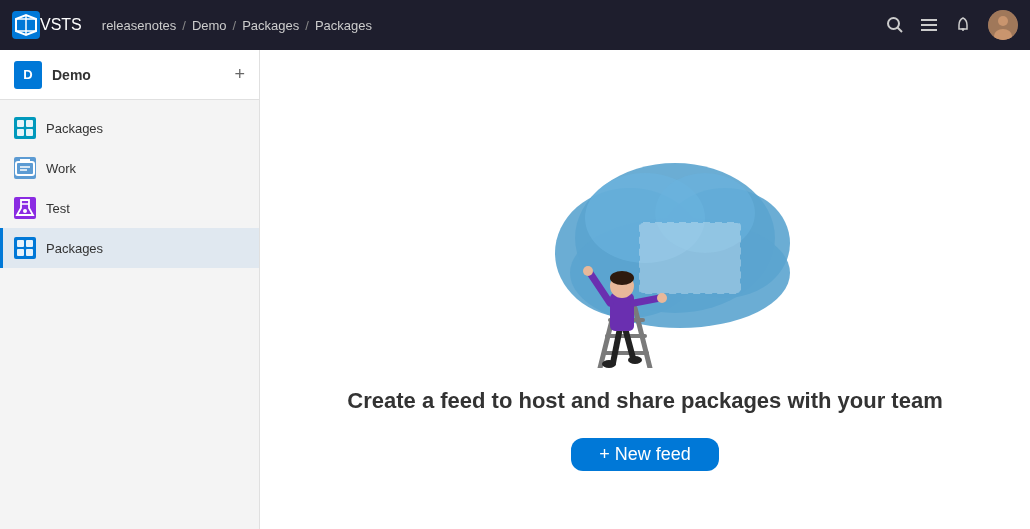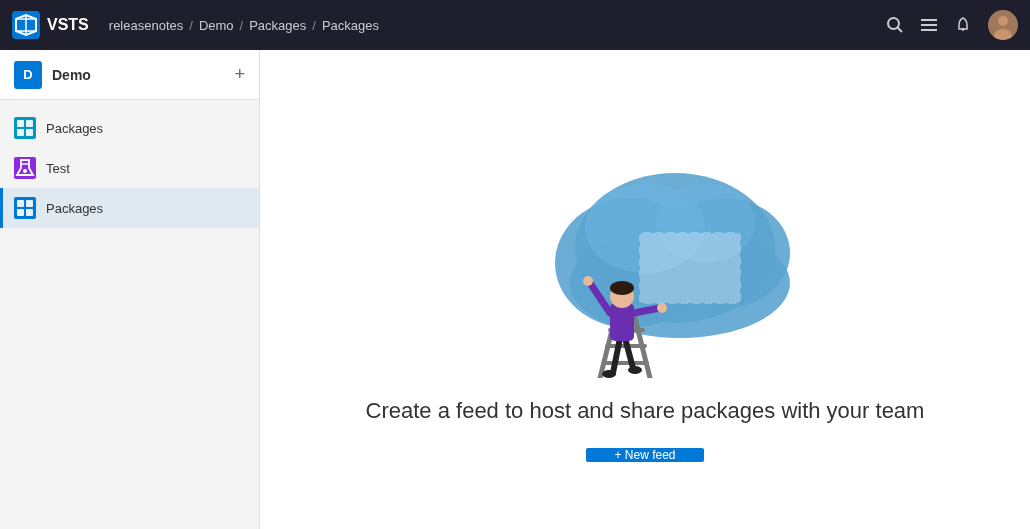--- a/index.html
+++ b/index.html
@@ -10,24 +10,24 @@
       height: 50px;
       background: #1e1e2d;
       display: flex;
       align-items: center;
       padding: 0 12px;
       flex-shrink: 0;
     }
     .top-nav-logo {
       display: flex;
       align-items: center;
-      gap: 7px;
+      gap: 0;
       color: #fff;
       font-size: 16px;
-      font-weight: 700;
+      font-weight: 400;
       margin-right: 20px;
     }
     .logo-icon {
       width: 28px;
       height: 28px;
     }
     .breadcrumb {
       display: flex;
       align-items: flex-end;
       color: #ccc;
@@ -170,32 +170,32 @@
       padding: 20px;
     }
     .content-illustration {
       width: 320px;
       height: 260px;
       margin-bottom: 20px;
     }
     .content-title {
       font-size: 22px;
       color: #333;
-      font-weight: 400;
+      font-weight: 700;
       margin-bottom: 24px;
       text-align: center;
     }
     .new-feed-btn {
       background: #0078d7;
       color: #fff;
       border: none;
-      padding: 0 28px;
-      font-size: 12px;
+      padding: 6px 28px;
+      font-size: 18px;
       cursor: pointer;
-      border-radius: 2px;
+      border-radius: 12px;
       display: flex;
       align-items: center;
       gap: 6px;
     }
   </style>
 </head>
 <body>
 
 <div class="top-nav">
   <div class="top-nav-logo">
@@ -266,20 +266,31 @@
           <svg width="22" height="22" viewBox="0 0 22 22">
             <rect x="3" y="3" width="7" height="7" rx="1" fill="white" opacity="0.9"></rect>
             <rect x="12" y="3" width="7" height="7" rx="1" fill="white" opacity="0.9"></rect>
             <rect x="3" y="12" width="7" height="7" rx="1" fill="white" opacity="0.9"></rect>
             <rect x="12" y="12" width="7" height="7" rx="1" fill="white" opacity="0.9"></rect>
           </svg>
         </div>
         <span class="sidebar-item-label">Packages</span>
       </div>
 
+      <div class="sidebar-item">
+        <div class="sidebar-item-icon icon-work">
+          <svg width="22" height="22" viewBox="0 0 22 22">
+            <rect x="2" y="5" width="18" height="13" rx="2" fill="none" stroke="white" stroke-width="2"></rect>
+            <path d="M7 5 L7 3 L15 3 L15 5" stroke="white" stroke-width="2" fill="none"></path>
+            <line x1="6" y1="10" x2="16" y2="10" stroke="white" stroke-width="1.5"></line>
+            <line x1="6" y1="13" x2="13" y2="13" stroke="white" stroke-width="1.5"></line>
+          </svg>
+        </div>
+        <span class="sidebar-item-label">Work</span>
+      </div>
 
 
 
       <div class="sidebar-item">
         <div class="sidebar-item-icon icon-test">
           <svg width="22" height="22" viewBox="0 0 22 22">
             <path d="M7 3 L7 11 L3 18 L19 18 L15 11 L15 3 Z" fill="none" stroke="white" stroke-width="1.8"></path>
             <line x1="7" y1="7" x2="15" y2="7" stroke="white" stroke-width="1.5"></line>
             <circle cx="11" cy="14" r="2" fill="white"></circle>
           </svg>

